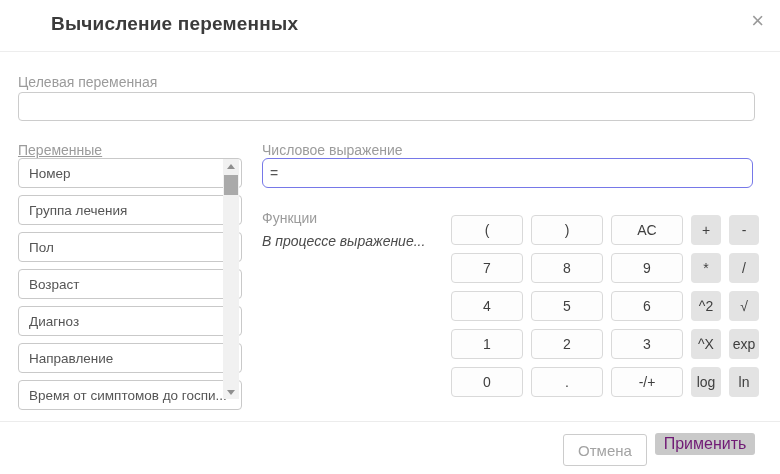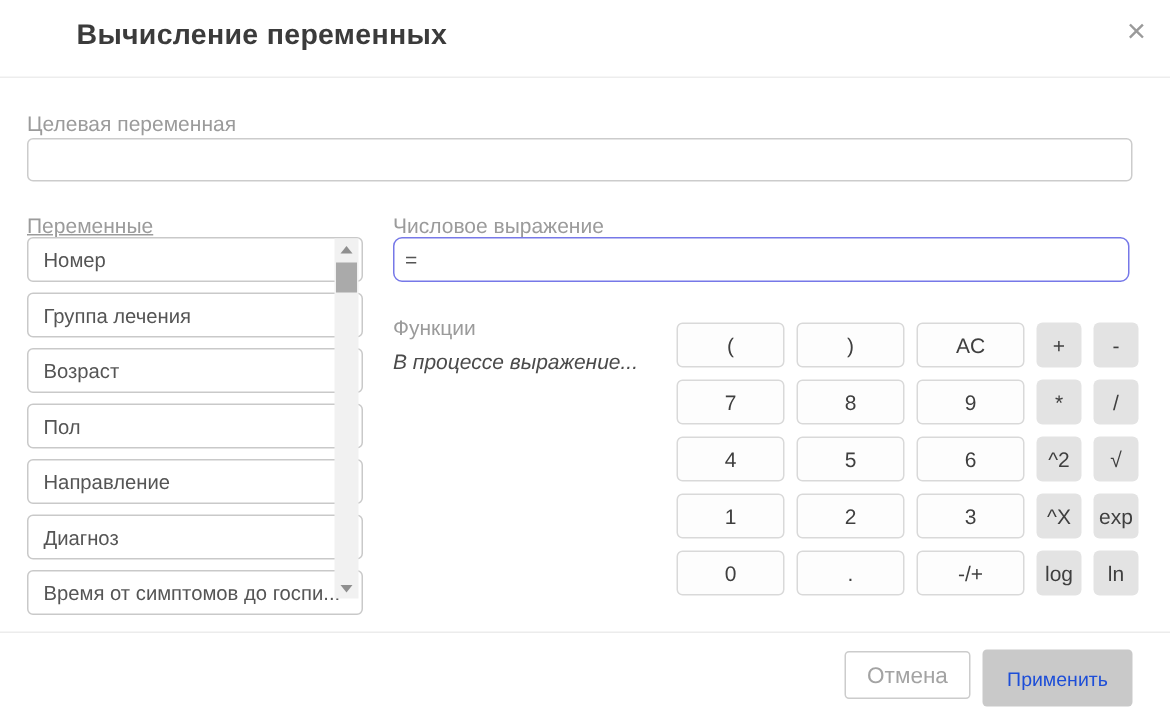--- a/index.html
+++ b/index.html
@@ -30,43 +30,43 @@
   #lbl-funcs { left:262px; top:210px; }
   .funcs-note { position:absolute; left:262px; top:233px; font-size:14px; font-style:italic; color:#4a4a4a; }
 
   .keypad { position:absolute; left:451px; top:215px; display:grid; grid-template-columns:72px 72px 72px 30px 30px; grid-auto-rows:30px; column-gap:8px; row-gap:8px; }
   .key { display:flex; align-items:center; justify-content:center; font-size:14px; color:#3f3f3f; border-radius:4px; cursor:pointer; user-select:none; }
   .key.light { background:#fdfdfd; border:1px solid #d9d9d9; }
   .key.gray { background:#e3e3e3; border:none; }
 
   .footer { position:absolute; left:0; right:0; top:421px; bottom:0; border-top:1px solid #ececec; background:#fff; }
   .btn-cancel { position:absolute; right:133px; top:12px; width:84px; height:32px; background:#fff; border:1px solid #cccccc; border-radius:3px; color:#a3a3a3; font-size:15px; cursor:pointer; font-family:"Liberation Sans", sans-serif; }
-  .btn-apply { position:absolute; right:25px; top:11px; width:100px; height:38px; background:#c9c9c9; border:none; border-radius:3px; color:#1d4ed8; font-size:13px; cursor:pointer; font-family:"Liberation Sans", sans-serif; }
+  .btn-apply { position:absolute; right:25px; top:11px; width:100px; height:22px; background:#c9c9c9; border:none; border-radius:3px; color:#701a75; font-size:16px; cursor:pointer; font-family:"Liberation Sans", sans-serif; }
 </style>
 </head>
 <body>
 
 <div class="dialog">
 
   <div class="header">
     <div class="title">Вычисление переменных</div>
     <div class="close">×</div>
   </div>
 
   <div class="lbl" id="lbl-target">Целевая переменная</div>
   <input id="target-input" type="text" value="" style="">
 
   <div class="lbl" id="lbl-vars">Переменные</div>
   <div class="vars-wrap">
     <div class="var-item">Номер</div>
     <div class="var-item">Группа лечения</div>
+    <div class="var-item">Пол</div>
     <div class="var-item">Возраст</div>
-    <div class="var-item">Пол</div>
+    <div class="var-item">Диагноз</div>
     <div class="var-item">Направление</div>
-    <div class="var-item">Диагноз</div>
     <div class="var-item">Время от симптомов до госпи...</div>
     <div class="scrollbar">
       <div class="scroll-btn-up">
           <div class="tri-up"></div>
         </div>
       <div class="scroll-thumb"></div>
       <div class="scroll-btn-down">
           <div class="tri-down"></div>
         </div>
     </div>

